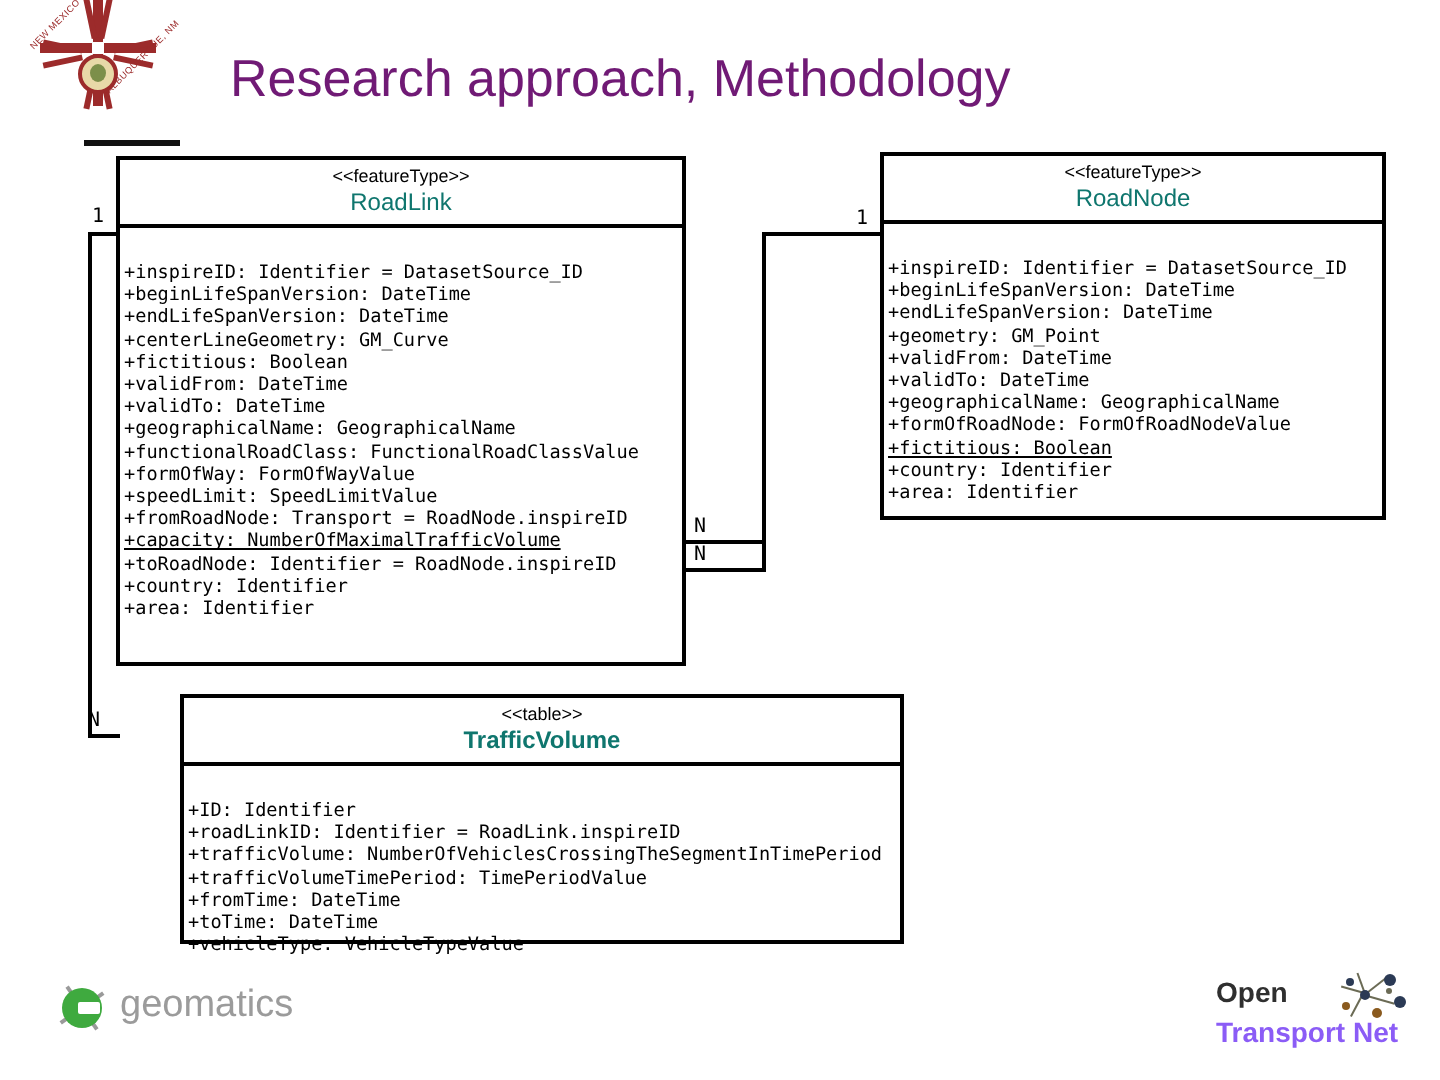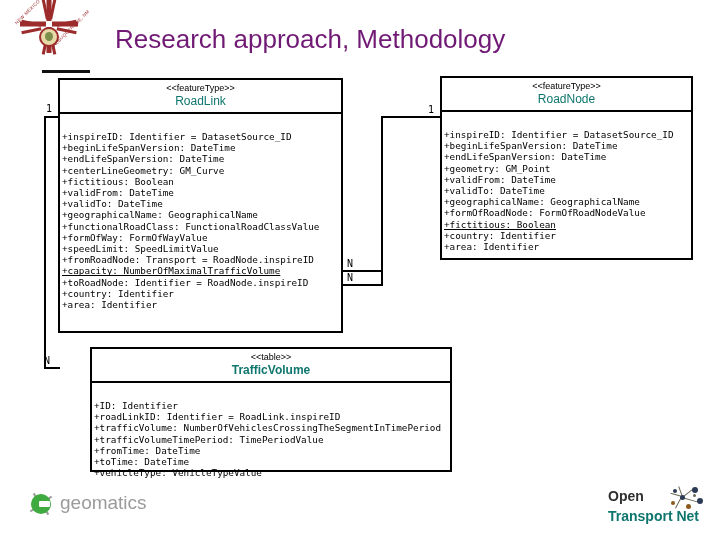--- a/index.html
+++ b/index.html
@@ -256,21 +256,21 @@
     font-weight: bold;
     color: #2f2f2f;
     white-space: nowrap;
   }
   .otn .otn-tn {
     position: absolute;
     left: 0px;
     top: 22px;
     font-size: 14px;
     font-weight: bold;
-    color: #0f766e;
+    color: #8b5cf6;
     white-space: nowrap;
   }
   .otn .net {
     position: absolute;
     left: 52px;
     top: 0px;
     width: 46px;
     height: 22px;
   }
   .otn .net i {

